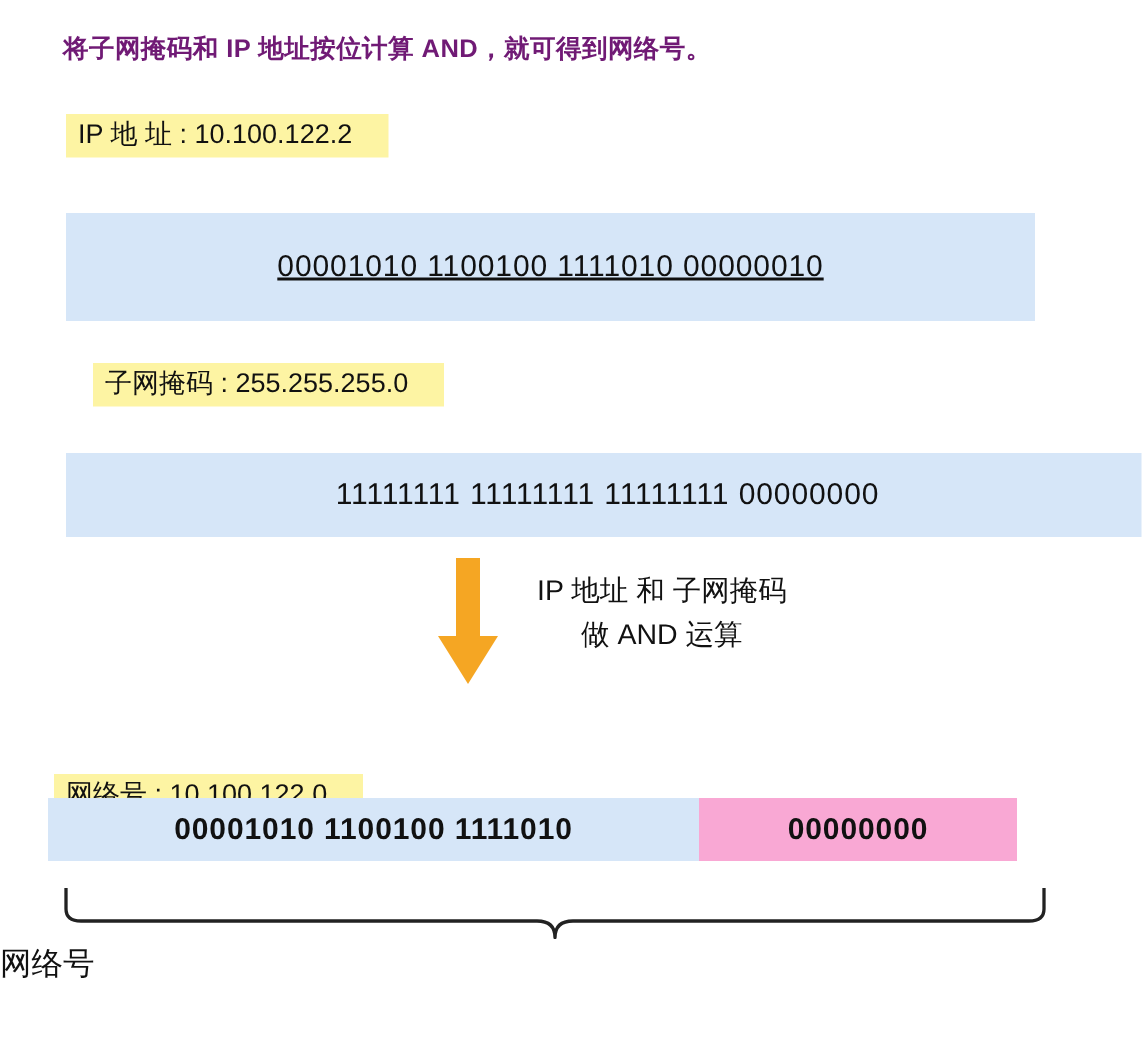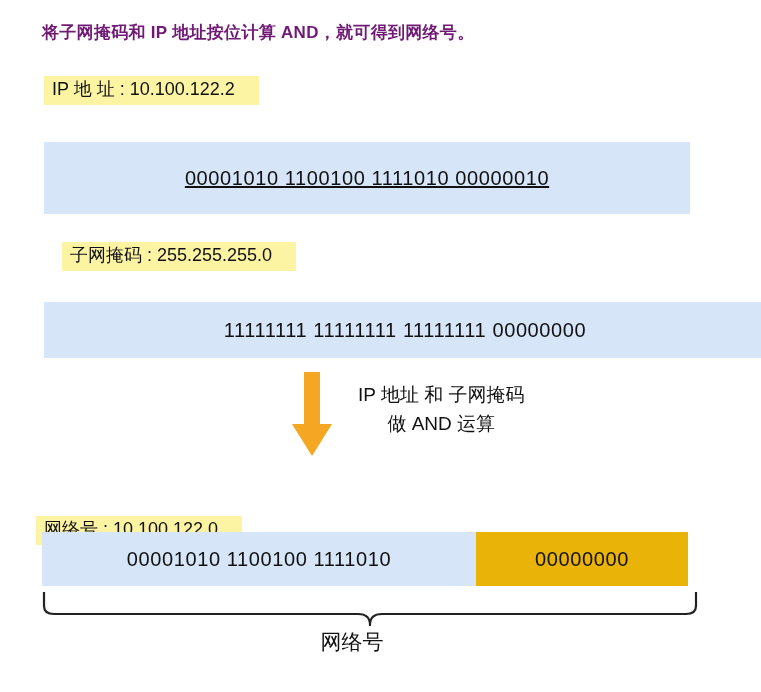--- a/index.html
+++ b/index.html
@@ -56,37 +56,38 @@
     letter-spacing: 0.6px;
     color: #111;
     white-space: nowrap;
   }
   #ip-bits   { left: 44px; top: 142px; width: 646px; height: 72px; text-decoration: underline; }
   #mask-bits { left: 44px; top: 302px; width: 722px; height: 56px; }
 
   
   #result-bar {
     position: absolute;
-    left: 42px; top: 532px;
-    width: 646px; height: 54px;
+    left: 32px; top: 532px;
+    width: 646px; height: 42px;
     display: flex;
+    font-weight: bold;
   }
   #result-bar .seg-blue {
     background: #d6e6f8;
     flex: 0 0 434px;
     display: flex;
     align-items: center;
     justify-content: center;
     font-size: 20px;
     letter-spacing: 0.6px;
     color: #111;
     white-space: nowrap;
   }
   #result-bar .seg-green {
-    background: #eab308;
+    background: #f9a8d4;
     flex: 1 1 auto;
     display: flex;
     align-items: center;
     justify-content: center;
     font-size: 20px;
     letter-spacing: 0.6px;
     color: #111;
     white-space: nowrap;
   }
 
@@ -116,21 +117,20 @@
     left: 40px;
     top: 592px;
     width: 660px;
     height: 34px;
   }
   .caption {
     position: absolute;
     left: 0;
     top: 628px;
     width: 704px;
-    text-align: center;
     font-size: 21px;
     color: #111;
   }
 </style>
 </head>
 <body>
 
 <div class="canvas">
 
   <div class="title">将子网掩码和 IP 地址按位计算 AND，就可得到网络号。</div>

